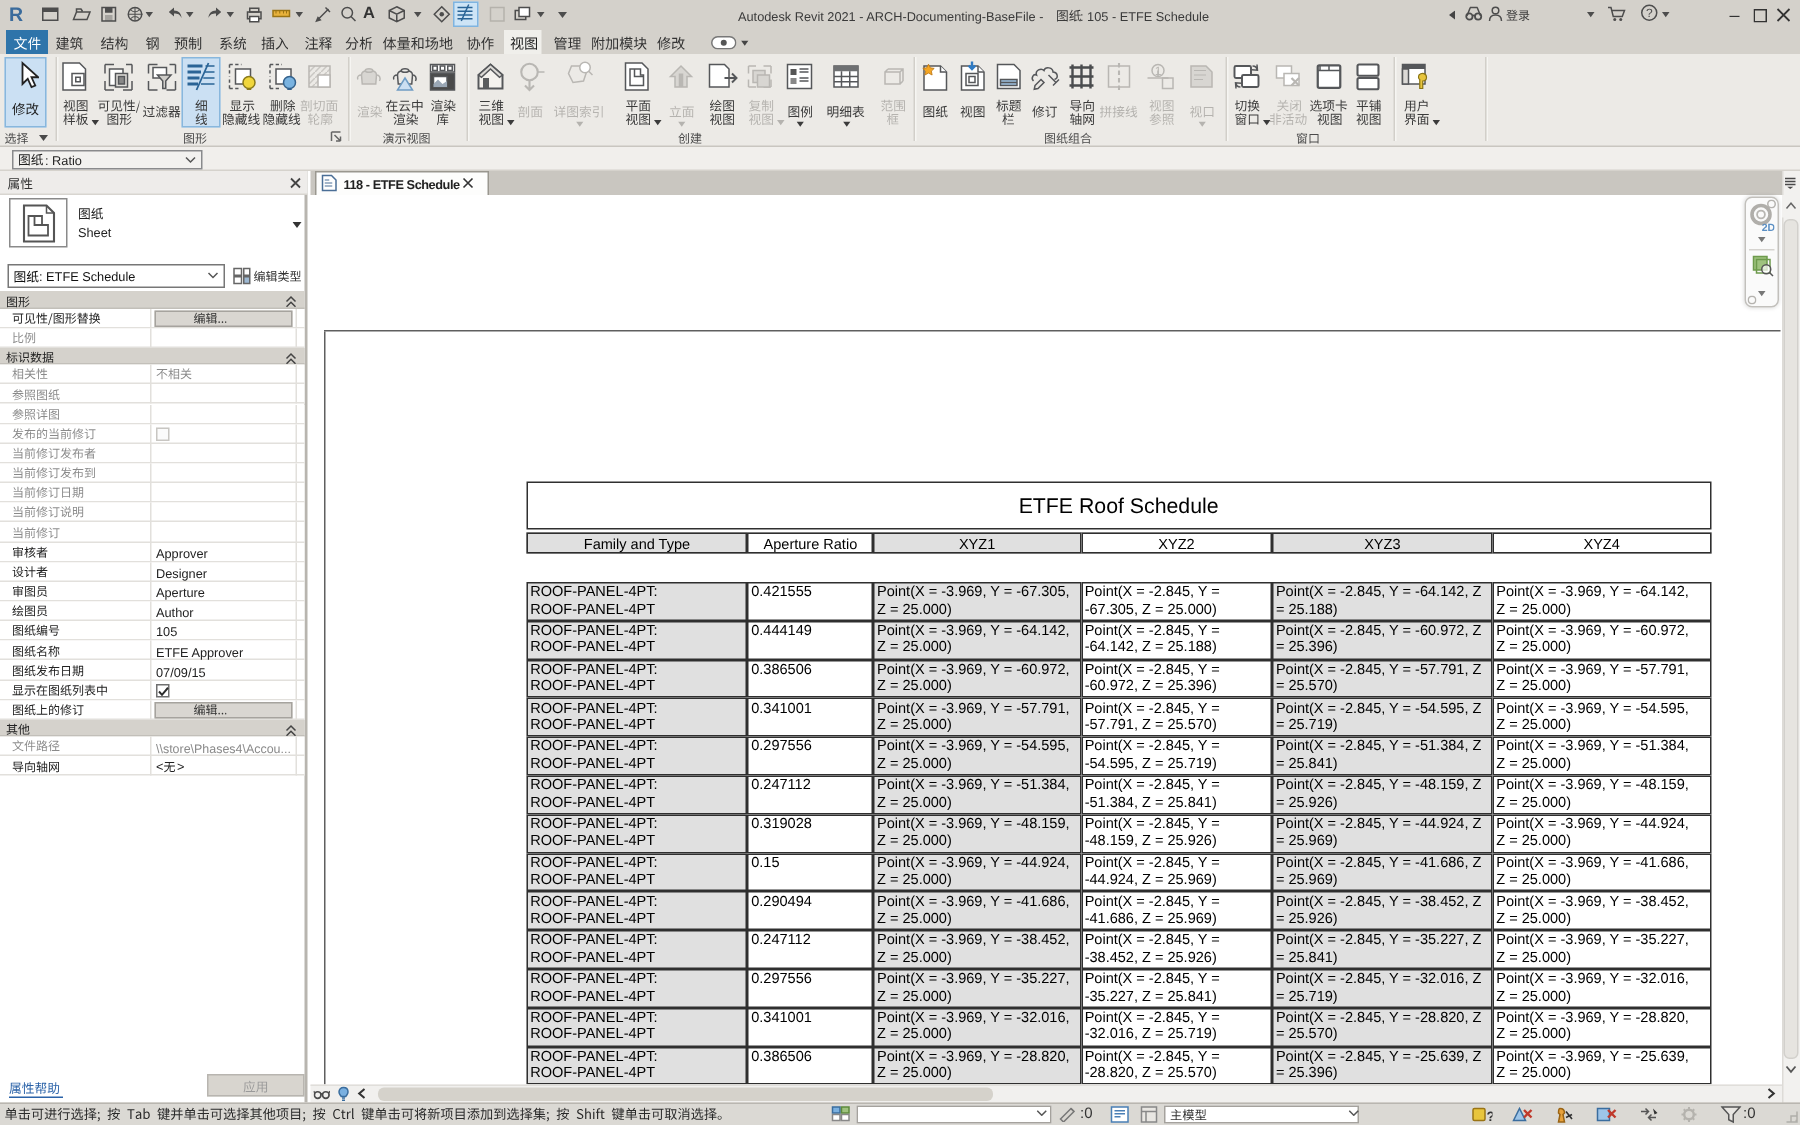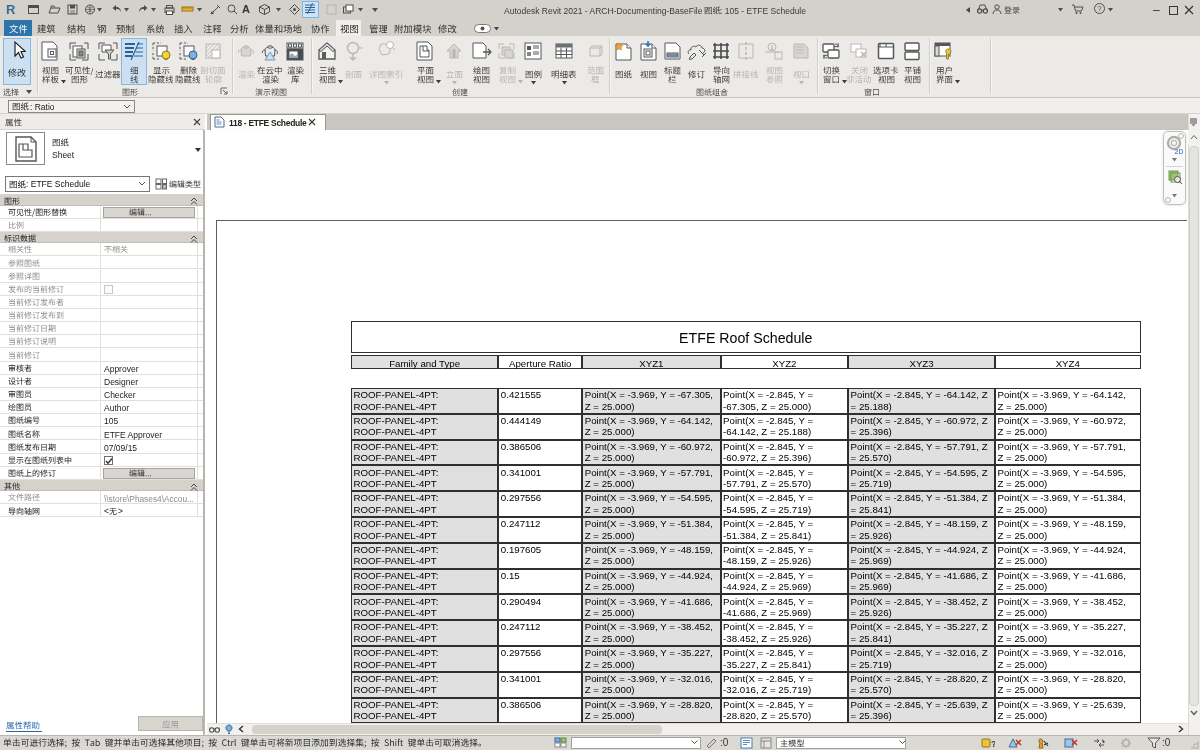--- a/index.html
+++ b/index.html
@@ -126,21 +126,21 @@
 <div class="a" style="left:358px;top:8px;">
     <svg width="6" height="4" viewBox="0 0 6 4">
       <path d="M0 0 H5 L2.5 3.5 Z" fill="#4d4d4d"></path>
     </svg>
   </div>
 <div class="a" style="left:372px;top:8px;">
     <svg width="7" height="5" viewBox="0 0 7 5">
       <path d="M0 0 H6 L3.0 4 Z" fill="#4d4d4d"></path>
     </svg>
   </div>
-<div class="a" style="left:504px;top:5.5px;font-size:8.5px;color:#3a3a3a;font-weight:normal;white-space:nowrap;">Autodesk Revit 2021 - ARCH-Documenting-BaseFile -</div>
+<div class="a" style="left:492px;top:5.5px;font-size:8.5px;color:#3a3a3a;font-weight:normal;white-space:nowrap;">Autodesk Revit 2021 - ARCH-Documenting-BaseFile -</div>
 <div class="a" style="left:704.0px;top:6.2px">
     <svg class="ct" style="" width="17.0" height="10.6" viewBox="0 0 17.0 10.6">
       <g fill="#3a3a3a" transform="translate(0,7.65) scale(0.008500,-0.008500)">
         <use href="#g56FE" x="0"></use>
         <use href="#g7EB8" x="1000"></use>
       </g>
     </svg>
   </div>
 <div class="a" style="left:720px;top:5.5px;font-size:8.5px;color:#3a3a3a;font-weight:normal;white-space:nowrap;">: 105 - ETFE Schedule</div>
 <div class="a" style="left:966px;top:6.5px;">
@@ -1488,21 +1488,21 @@
 <div class="a" style="left:197px;top:387.8499999999998px;width:1px;height:13.15px;background:#e2e0dc"></div>
 <div class="a" style="left:8.0px;top:390.0px">
     <svg class="ct" style="" width="24.0" height="10.0" viewBox="0 0 24.0 10.0">
       <g fill="#222" transform="translate(0,7.20) scale(0.008000,-0.008000)">
         <use href="#g5BA1" x="0"></use>
         <use href="#g56FE" x="1000"></use>
         <use href="#g5458" x="2000"></use>
       </g>
     </svg>
   </div>
-<div class="a" style="left:104px;top:390.1499999999998px;font-size:8.5px;color:#222;font-weight:normal;white-space:nowrap;">Checker</div>
+<div class="a" style="left:104px;top:390.1499999999998px;font-size:8.5px;color:#222;font-weight:normal;white-space:nowrap;">Aperture</div>
 <div class="a" style="left:0px;top:400.9999999999998px;width:203px;height:13.15px;background:#fff;border-bottom:1px solid #e2e0dc"></div>
 <div class="a" style="left:100px;top:400.9999999999998px;width:1px;height:13.15px;background:#e2e0dc"></div>
 <div class="a" style="left:197px;top:400.9999999999998px;width:1px;height:13.15px;background:#e2e0dc"></div>
 <div class="a" style="left:8.0px;top:403.2px">
     <svg class="ct" style="" width="24.0" height="10.0" viewBox="0 0 24.0 10.0">
       <g fill="#222" transform="translate(0,7.20) scale(0.008000,-0.008000)">
         <use href="#g7ED8" x="0"></use>
         <use href="#g56FE" x="1000"></use>
         <use href="#g5458" x="2000"></use>
       </g>
@@ -1774,21 +1774,21 @@
     <div class="a" style="left:584.7px;top:518.2px;font-size:9.7px;color:#000;font-weight:normal;white-space:nowrap;line-height:11.4px;white-space:normal;width:135px">Point(X = -3.969, Y = -51.384,<br>Z = 25.000)</div>
     <div class="a" style="left:720.6px;top:517.0px;width:127.5px;height:25.8px;background:#fff;border:1px solid #2f2f2f"></div>
     <div class="a" style="left:723.1px;top:518.2px;font-size:9.7px;color:#000;font-weight:normal;white-space:nowrap;line-height:11.4px;white-space:normal;width:124px">Point(X = -2.845, Y =<br>-51.384, Z = 25.841)</div>
     <div class="a" style="left:848.1px;top:517.0px;width:146.89999999999998px;height:25.8px;background:#e0e0e0;border:1px solid #2f2f2f"></div>
     <div class="a" style="left:850.6px;top:518.2px;font-size:9.7px;color:#000;font-weight:normal;white-space:nowrap;line-height:11.4px;white-space:normal;width:143px">Point(X = -2.845, Y = -48.159, Z<br>= 25.926)</div>
     <div class="a" style="left:995px;top:517.0px;width:145.5px;height:25.8px;background:#fff;border:1px solid #2f2f2f"></div>
     <div class="a" style="left:997.5px;top:518.2px;font-size:9.7px;color:#000;font-weight:normal;white-space:nowrap;line-height:11.4px;white-space:normal;width:142px">Point(X = -3.969, Y = -48.159,<br>Z = 25.000)</div>
     <div class="a" style="left:351px;top:542.8px;width:147.3px;height:25.8px;background:#e0e0e0;border:1px solid #2f2f2f"></div>
     <div class="a" style="left:353.5px;top:544.0px;font-size:9.7px;color:#000;font-weight:normal;white-space:nowrap;line-height:11.4px;white-space:normal;width:144px">ROOF-PANEL-4PT:<br>ROOF-PANEL-4PT</div>
     <div class="a" style="left:498.3px;top:542.8px;width:83.90000000000003px;height:25.8px;background:#fff;border:1px solid #2f2f2f"></div>
-    <div class="a" style="left:500.8px;top:544.0px;font-size:9.7px;color:#000;font-weight:normal;white-space:nowrap;line-height:11.4px;white-space:normal;width:80px">0.197605</div>
+    <div class="a" style="left:500.8px;top:544.0px;font-size:9.7px;color:#000;font-weight:normal;white-space:nowrap;line-height:11.4px;white-space:normal;width:80px">0.319028</div>
     <div class="a" style="left:582.2px;top:542.8px;width:138.39999999999998px;height:25.8px;background:#e0e0e0;border:1px solid #2f2f2f"></div>
     <div class="a" style="left:584.7px;top:544.0px;font-size:9.7px;color:#000;font-weight:normal;white-space:nowrap;line-height:11.4px;white-space:normal;width:135px">Point(X = -3.969, Y = -48.159,<br>Z = 25.000)</div>
     <div class="a" style="left:720.6px;top:542.8px;width:127.5px;height:25.8px;background:#fff;border:1px solid #2f2f2f"></div>
     <div class="a" style="left:723.1px;top:544.0px;font-size:9.7px;color:#000;font-weight:normal;white-space:nowrap;line-height:11.4px;white-space:normal;width:124px">Point(X = -2.845, Y =<br>-48.159, Z = 25.926)</div>
     <div class="a" style="left:848.1px;top:542.8px;width:146.89999999999998px;height:25.8px;background:#e0e0e0;border:1px solid #2f2f2f"></div>
     <div class="a" style="left:850.6px;top:544.0px;font-size:9.7px;color:#000;font-weight:normal;white-space:nowrap;line-height:11.4px;white-space:normal;width:143px">Point(X = -2.845, Y = -44.924, Z<br>= 25.969)</div>
     <div class="a" style="left:995px;top:542.8px;width:145.5px;height:25.8px;background:#fff;border:1px solid #2f2f2f"></div>
     <div class="a" style="left:997.5px;top:544.0px;font-size:9.7px;color:#000;font-weight:normal;white-space:nowrap;line-height:11.4px;white-space:normal;width:142px">Point(X = -3.969, Y = -44.924,<br>Z = 25.000)</div>
     <div class="a" style="left:351px;top:568.6px;width:147.3px;height:25.8px;background:#e0e0e0;border:1px solid #2f2f2f"></div>
     <div class="a" style="left:353.5px;top:569.8000000000001px;font-size:9.7px;color:#000;font-weight:normal;white-space:nowrap;line-height:11.4px;white-space:normal;width:144px">ROOF-PANEL-4PT:<br>ROOF-PANEL-4PT</div>

